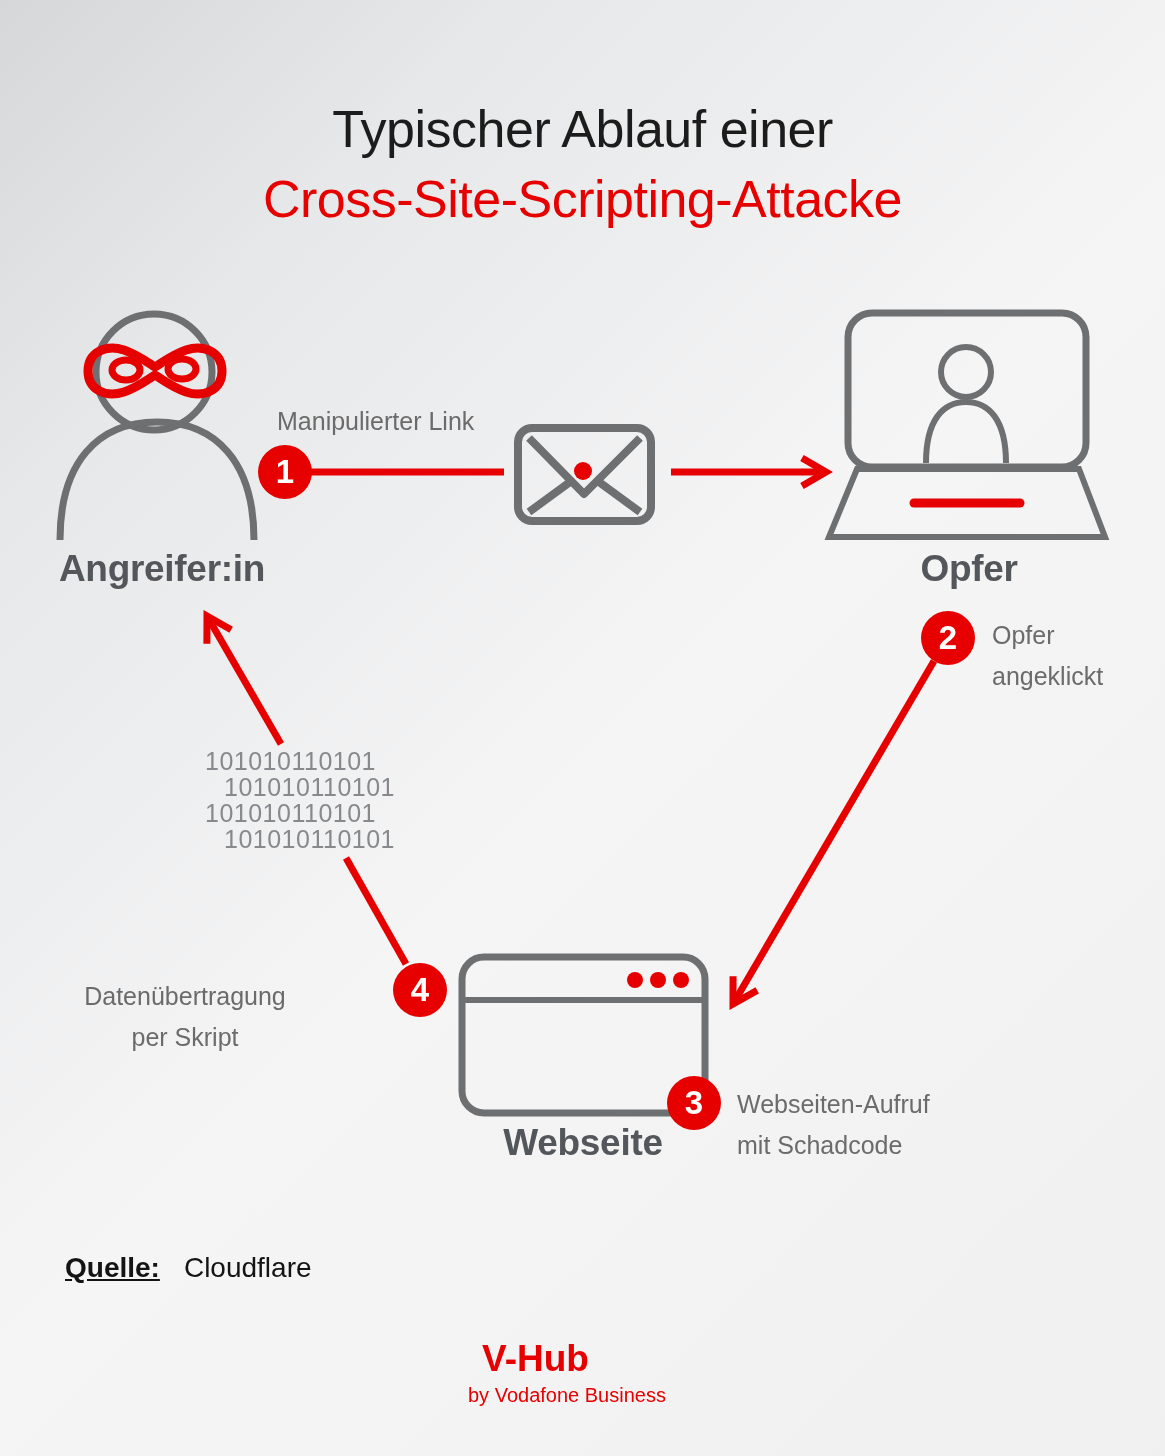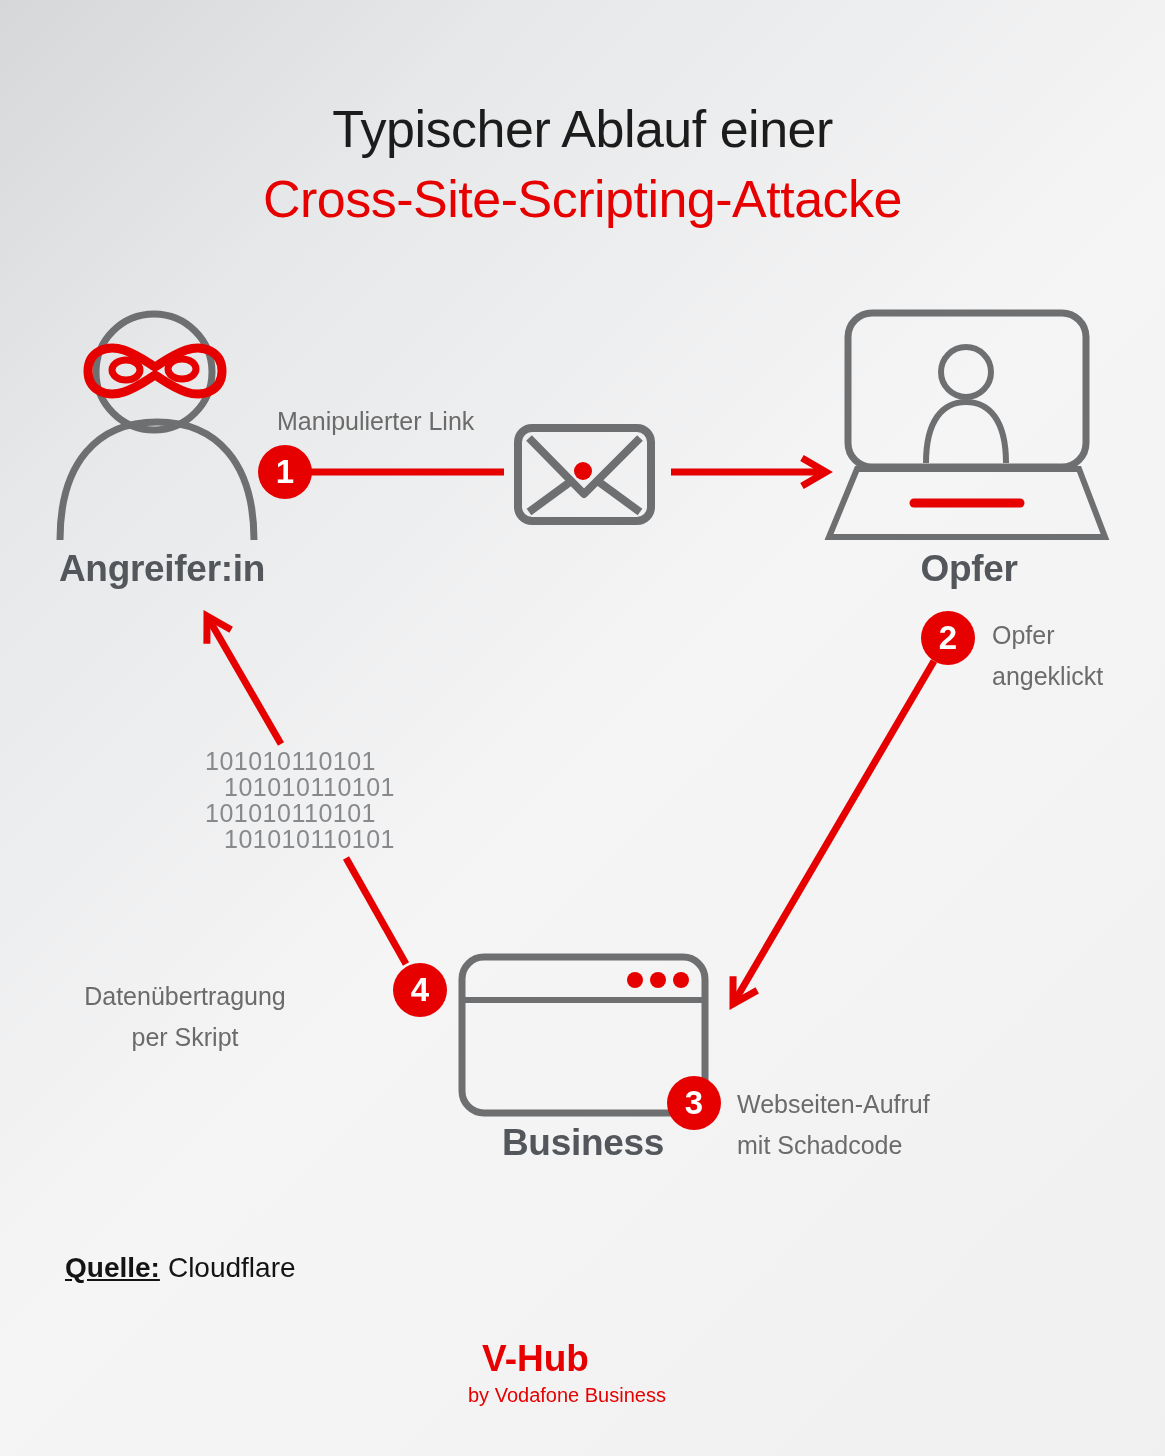--- a/index.html
+++ b/index.html
@@ -25,21 +25,21 @@
 
   .node-name { position:absolute; color:#53565a; font-weight:700; font-size:37px;
     text-align:center; letter-spacing:-0.3px; }
 
   .binary { position:absolute; left:205px; top:748px; color:#87898c;
     font-size:25px; line-height:26px; letter-spacing:0.5px; }
   .binary .bin-line:nth-child(even) { padding-left:19px; }
 
   .source-line { position:absolute; left:65px; top:1252px; font-size:28px; color:#141414; }
   .source-line .src-label { font-weight:700;text-decoration:underline; }
-  .source-line .src-value { font-weight:400; margin-left:8px; }
+  .source-line .src-value { font-weight:400; margin-left:24px; }
 
   .brand { position:absolute; left:482px; top:1338px; color:#e60000;
     font-weight:700; font-size:37px; }
   .byline { position:absolute; left:468px; top:1384px; color:#e60000; font-size:20px; }
 </style>
 </head>
 <body>
 
 <div class="canvas">
 
@@ -101,21 +101,21 @@
       <line x1="406" y1="964" x2="346" y2="858"></line>
       <line x1="281" y1="744" x2="207" y2="616" marker-end="url(#arrowhead)"></line>
     </g>
   </svg>
 
   <div class="title-line title-1">Typischer Ablauf einer</div>
   <div class="title-line title-2">Cross-Site-Scripting-Attacke</div>
 
   <div class="node-name" style="left:22px; top:548px; width:280px;">Angreifer:in</div>
   <div class="node-name" style="left:869px; top:548px; width:200px;">Opfer</div>
-  <div class="node-name" style="left:483px; top:1122px; width:200px;">Business</div>
+  <div class="node-name" style="left:483px; top:1122px; width:200px;">Webseite</div>
 
   <div class="badge" style="left:258px; top:445px;">1</div>
   <div class="badge" style="left:921px; top:611px;">2</div>
   <div class="badge" style="left:667px; top:1076px;">3</div>
   <div class="badge" style="left:393px; top:963px;">4</div>
 
   <div class="step-label" style="left:277px; top:401px;">Manipulierter Link</div>
   <div class="step-label" style="left:992px; top:615px;">Opfer
 angeklickt</div>
   <div class="step-label" style="left:737px; top:1084px;">Webseiten-Aufruf

